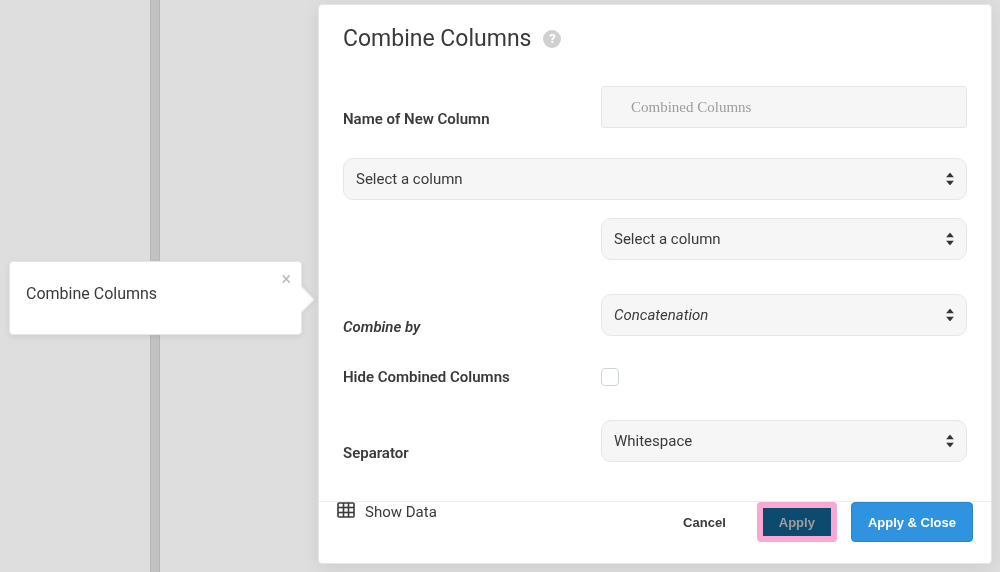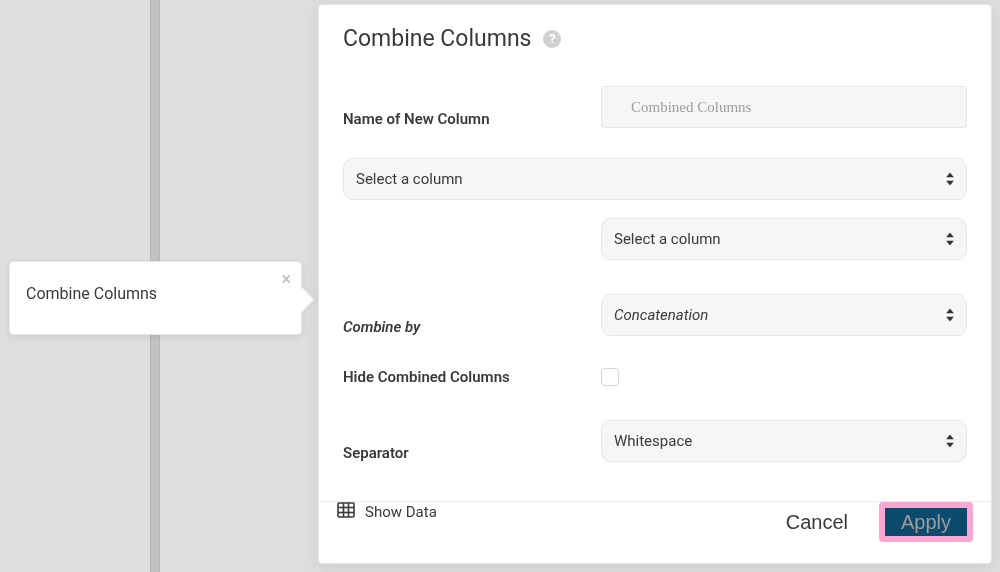--- a/index.html
+++ b/index.html
@@ -55,21 +55,21 @@
       width: 18px; height: 18px; border: 1px solid #cfd4da; border-radius: 4px; background: #fff; cursor: pointer;
     }
     .panel-footer {
       height: 62px; border-top: 1px solid #ececec; display: flex; align-items: flex-start;
       padding: 0 18px 0 18px; gap: 14px;
     }
     .footer-left { display: flex; align-items: center; gap: 10px; cursor: pointer; }
     .footer-left .grid-icon { color: #3a3a3a; }
     .footer-left .label { font-size: 15px; color: #3a3a3a; }
     .footer-spacer { flex: 1 1 auto; }
-    .btn { height: 40px; border-radius: 4px; font-size: 20px; padding: 0 16px; display: inline-flex; align-items: center; justify-content: center; cursor: pointer; border: 1px solid transparent; background: transparent; }
+    .btn { height: 40px; border-radius: 4px; font-size: 13px; padding: 0 16px; display: inline-flex; align-items: center; justify-content: center; cursor: pointer; border: 1px solid transparent; background: transparent; font-weight: bold; }
     .btn.link { color: #3a3a3a; }
     .btn.ghost { border: 6px solid #f9a8d4; color: #9d9d9d; background: #0c4a6e; }
     .btn.primary { background: #2f93e0; color: #fff; border: 1px solid #2a86cd; }
   </style>
 </head>
 <body>
 
 <div class="canvas">
   <div class="pipe"></div>
 
@@ -176,15 +176,16 @@
             <line x1="1" y1="10.5" x2="17" y2="10.5"></line>
             <line x1="6.5" y1="1" x2="6.5" y2="15"></line>
             <line x1="11.5" y1="1" x2="11.5" y2="15"></line>
           </svg>
         </span>
         <span class="label">Show Data</span>
       </div>
       <div class="footer-spacer"></div>
       <button class="btn link">Cancel</button>
       <button class="btn ghost">Apply</button>
+      <button class="btn primary">Apply &amp; Close</button>
     </div>
   </div>
 </div>
 
 </body></html>

